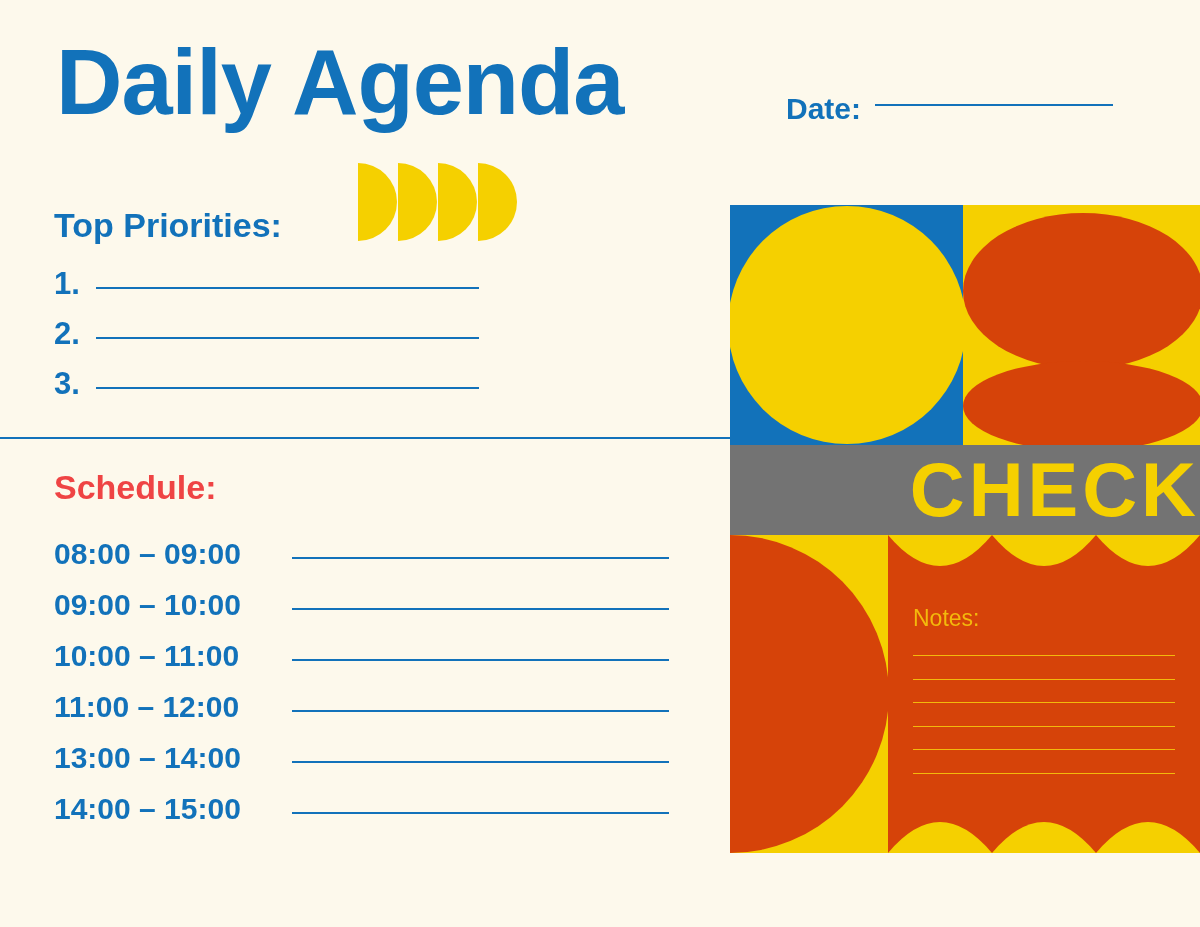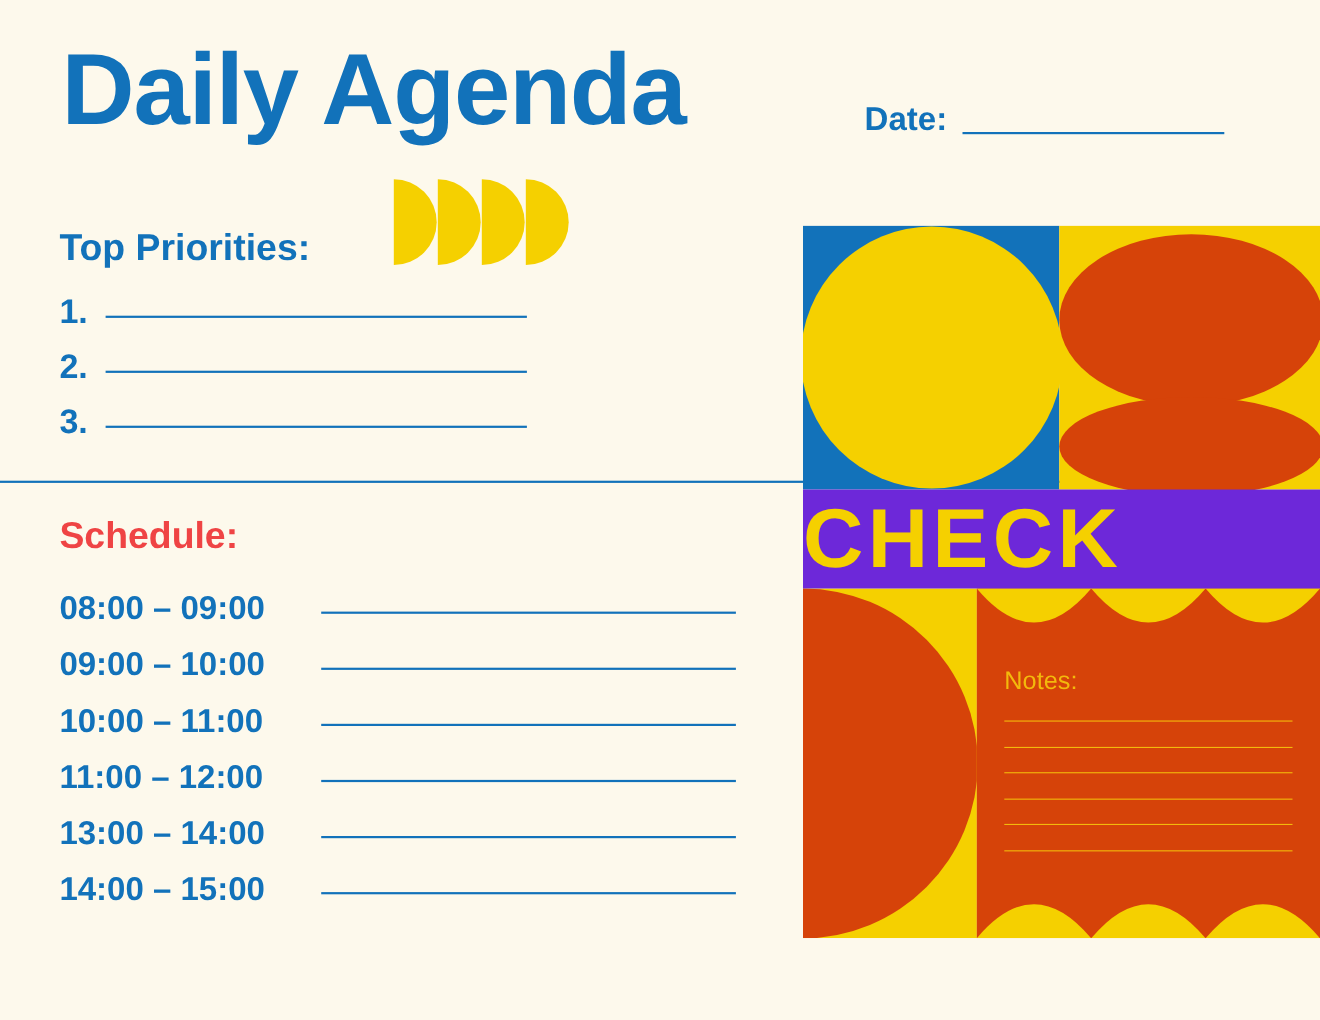--- a/index.html
+++ b/index.html
@@ -34,21 +34,21 @@
     letter-spacing: -1px;
     white-space: nowrap;
   }
 
   
   .date-row {
     position: absolute;
     left: 786px;
     top: 92px;
     display: flex;
-    align-items: flex-end;
+    align-items: center;
     gap: 14px;
     white-space: nowrap;
   }
   .date-label {
     font-size: 30px;
     font-weight: bold;
     color: #1272BA;
   }
   .date-rule {
     width: 238px;
@@ -173,24 +173,24 @@
     overflow: hidden;
   }
   .art svg { display: block; }
 
   .check-band {
     position: absolute;
     left: 0;
     top: 240px;
     width: 470px;
     height: 90px;
-    background: #6d28d9;
+    background: #737373;
     display: flex;
     align-items: center;
-    justify-content: flex-start;
+    justify-content: flex-end;
   }
   .check-text {
     font-size: 76px;
     font-weight: bold;
     color: #F5D000;
     letter-spacing: 4px;
     line-height: 1;
     white-space: nowrap;
   }
 

